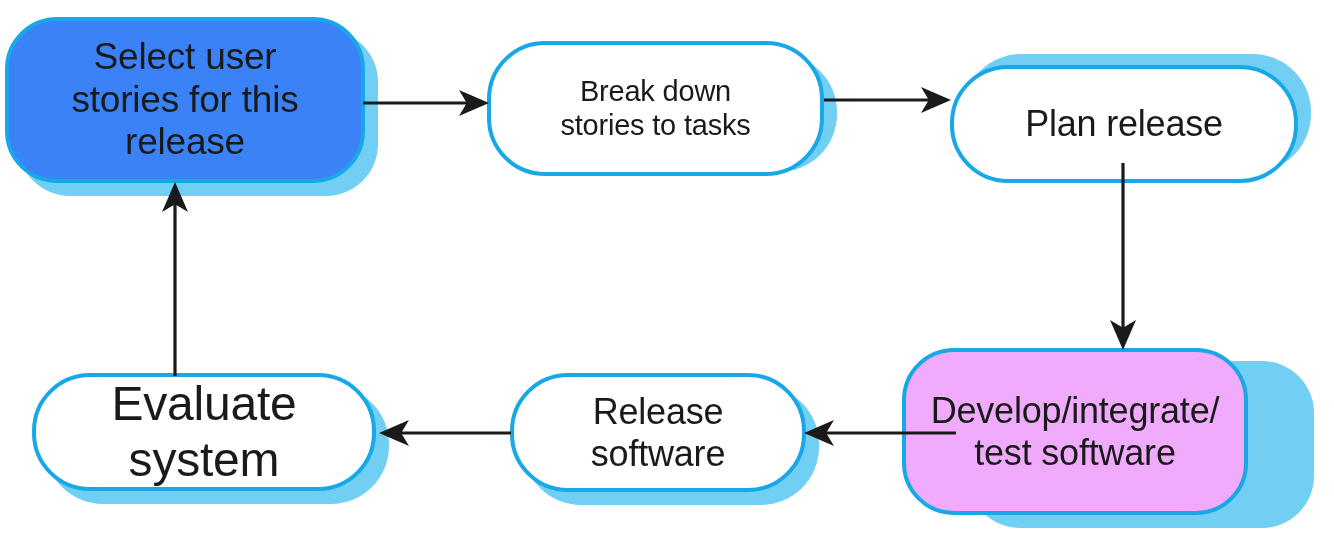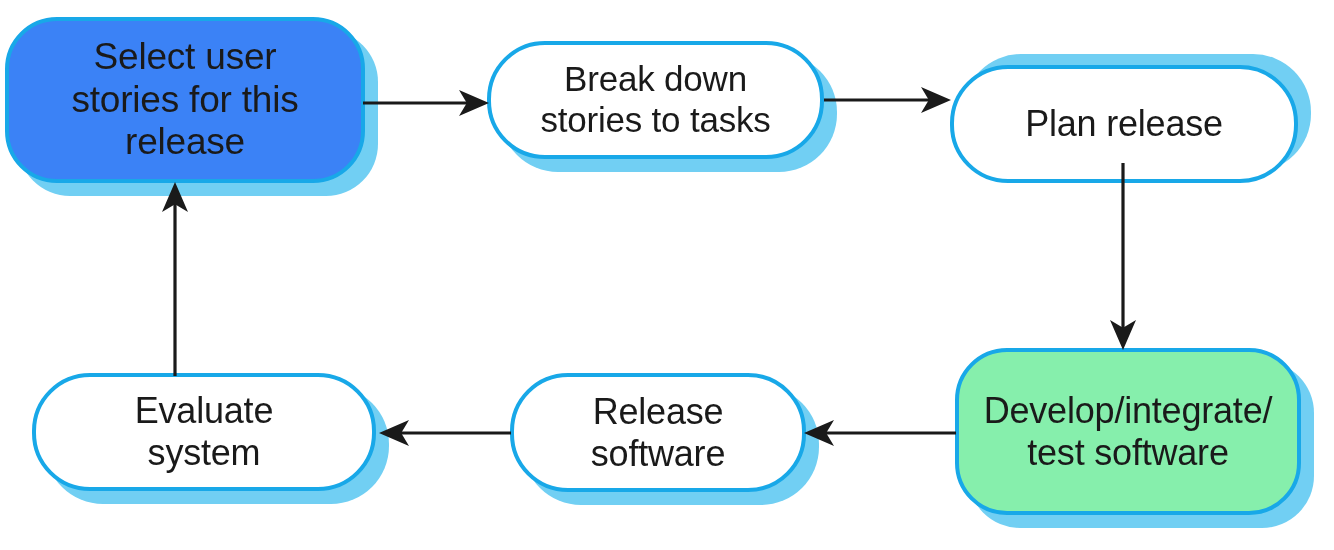--- a/index.html
+++ b/index.html
@@ -70,28 +70,28 @@
       <div class="node-shadow" style="left: 963px; top: 54px; width: 348px; height: 118px; border-radius: 58px; --shadow: #71cff3;"></div>
       <div class="node-shadow" style="left: 968px; top: 361px; width: 346px; height: 167px; border-radius: 52px; --shadow: #71cff3;"></div>
       <div class="node-shadow" style="left: 523px; top: 386px; width: 296px; height: 119px; border-radius: 58px; --shadow: #71cff3;"></div>
       <div class="node-shadow" style="left: 45px; top: 386px; width: 344px; height: 118px; border-radius: 58px; --shadow: #71cff3;"></div>
     </div>
 
   <div id="node-layer">
       <div class="node" style="left: 5px; top: 17px; width: 360px; height: 166px; border-radius: 52px; font-size: 37px; --stroke: #18a8e8; background: #3b82f6; color: rgb(26, 26, 26);"><span class="node-label">Select user
 stories for this
 release</span></div>
-      <div class="node" style="left: 487px; top: 41px; width: 337px; height: 118px; border-radius: 58px; font-size: 35px; --stroke: #18a8e8; background: rgb(255, 255, 255); color: rgb(26, 26, 26);"><span class="node-label">Break down
+      <div class="node" style="left: 487px; top: 41px; width: 337px; height: 135px; border-radius: 58px; font-size: 29px; --stroke: #18a8e8; background: rgb(255, 255, 255); color: rgb(26, 26, 26);"><span class="node-label">Break down
 stories to tasks</span></div>
       <div class="node" style="left: 950px; top: 41px; width: 348px; height: 118px; border-radius: 58px; font-size: 36px; --stroke: #18a8e8; background: rgb(255, 255, 255); color: rgb(26, 26, 26); margin-top: 24px;"><span class="node-label">Plan release</span></div>
-      <div class="node" style="left: 955px; top: 348px; width: 346px; height: 167px; border-radius: 52px; font-size: 36px; --stroke: #18a8e8; background: #86efac; color: rgb(26, 26, 26);"><span class="node-label">Develop/integrate/
+      <div class="node" style="left: 902px; top: 348px; width: 346px; height: 167px; border-radius: 52px; font-size: 36px; --stroke: #18a8e8; background: #f0abfc; color: rgb(26, 26, 26);"><span class="node-label">Develop/integrate/
 test software</span></div>
       <div class="node" style="left: 510px; top: 373px; width: 296px; height: 119px; border-radius: 58px; font-size: 36px; --stroke: #18a8e8; background: rgb(255, 255, 255); color: rgb(26, 26, 26);"><span class="node-label">Release
 software</span></div>
-      <div class="node" style="left: 32px; top: 373px; width: 344px; height: 118px; border-radius: 58px; font-size: 36px; --stroke: #18a8e8; background: rgb(255, 255, 255); color: rgb(26, 26, 26);"><span class="node-label">Evaluate
+      <div class="node" style="left: 32px; top: 373px; width: 344px; height: 118px; border-radius: 58px; font-size: 48px; --stroke: #18a8e8; background: rgb(255, 255, 255); color: rgb(26, 26, 26);"><span class="node-label">Evaluate
 system</span></div>
     </div>
 
   <svg id="conn-layer" class="conn" width="1334" height="550" viewBox="0 0 1334 550" style="position:absolute;left:0;top:0;">
       <g>
         <line x1="363" y1="103" x2="467.4" y2="103" stroke="#1a1a1a"></line>
         <polygon points="489,103 459,90 466.8,103 459,116" fill="#1a1a1a"></polygon>
       </g>
       <g>
         <line x1="824" y1="100" x2="929.4" y2="100" stroke="#1a1a1a"></line>

